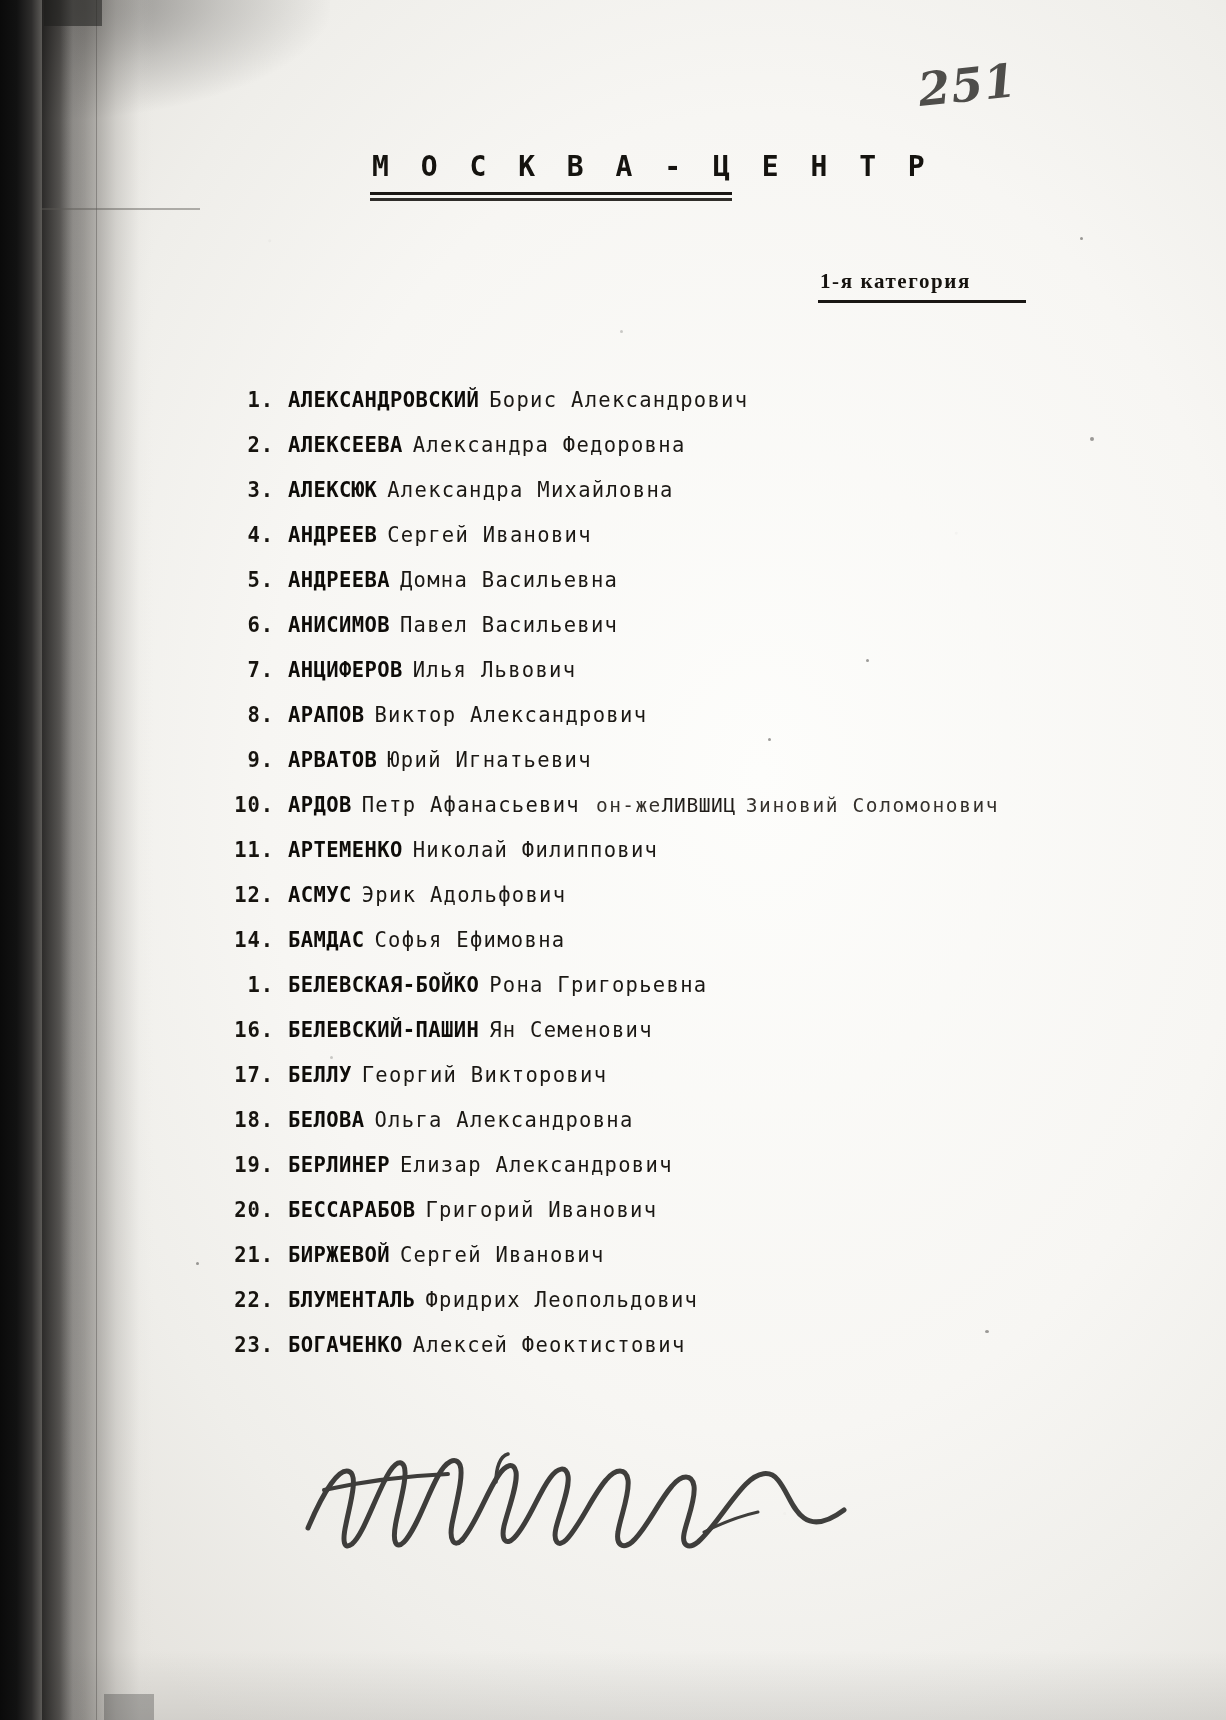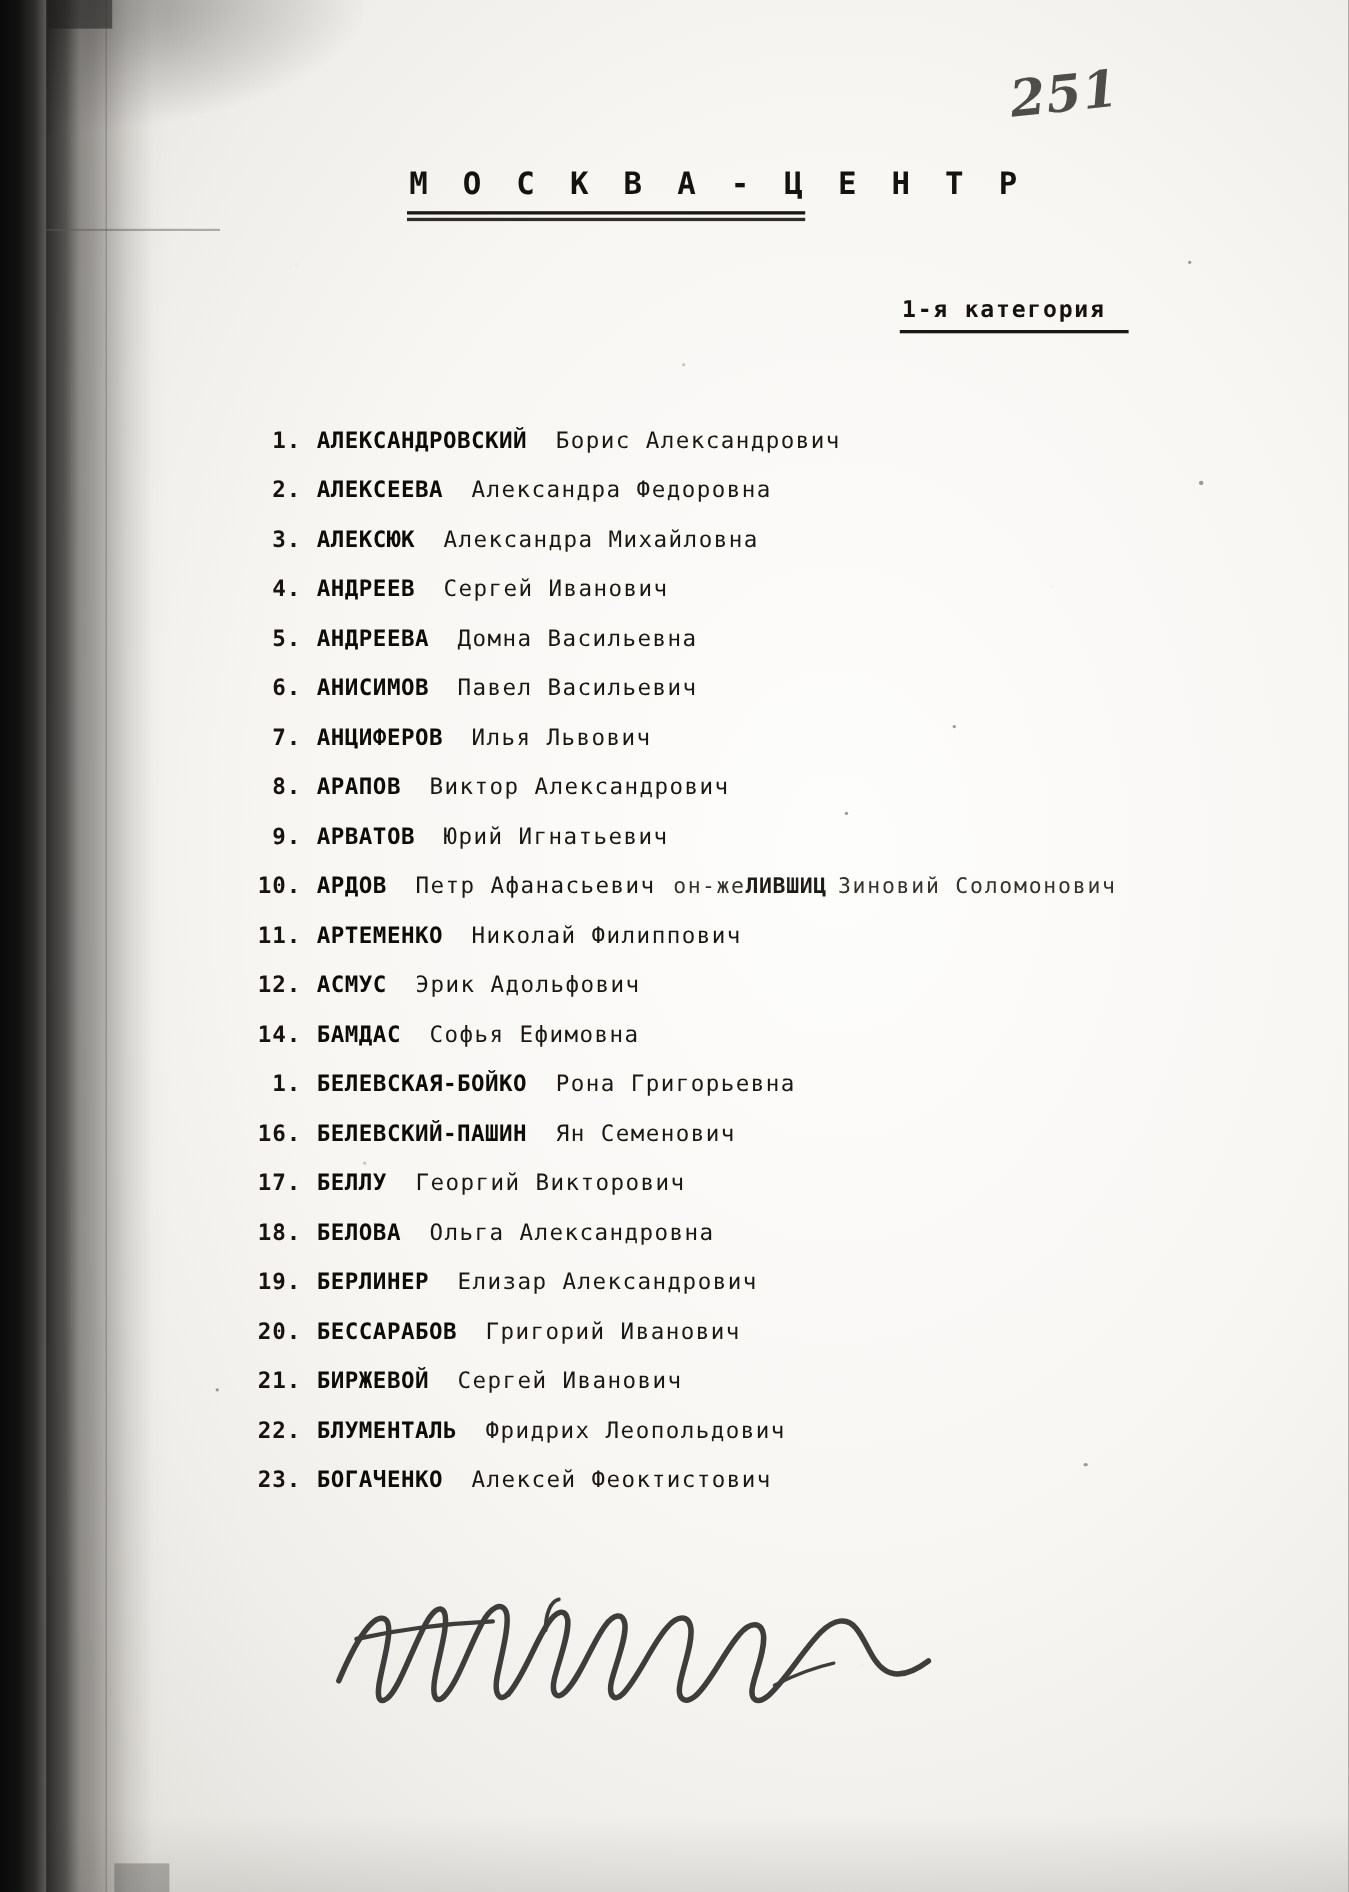--- a/index.html
+++ b/index.html
@@ -140,20 +140,21 @@
 
   .category {
     position: absolute;
     left: 820px;
     top: 269px;
     font-size: 21px;
     letter-spacing: 1.6px;
     font-weight: 600;
     color: #16130f;
     white-space: nowrap;
+    font-family: Liberation Serif, serif;
   }
   .category-rule {
     position: absolute;
     left: 818px;
     top: 300px;
     width: 208px;
     height: 3px;
     background: #1a1714;
   }
 
@@ -179,36 +180,36 @@
     width: 52px;
     text-align: right;
     margin-right: 14px;
     font-weight: 600;
     color: #17140f;
   }
   .row-surname {
     font-weight: 700;
     letter-spacing: 0.4px;
     color: #0e0c09;
-    margin-right: 26px;
+    margin-right: 10px;
   }
   .row-given {
     font-weight: 400;
     letter-spacing: 1.3px;
     color: #1b1814;
   }
   .row-alias {
     margin-left: 16px;
     font-weight: 400;
     letter-spacing: 1.4px;
     color: #35312c;
     font-size: 19.5px;
   }
   .row-alias .alias-marker { }
-  .row-alias .alias-surname { font-weight: 700; letter-spacing: .6px; color: #201d19; }
+  .row-alias .alias-surname { font-weight: 400; letter-spacing: .6px; color: #201d19; }
   .row-alias .alias-given { letter-spacing: 1.6px; margin-top: 20px; }
 
   
   .signature {
     position: absolute;
     left: 300px;
     top: 1432px;
     width: 560px;
     height: 130px;
     z-index: 10;

